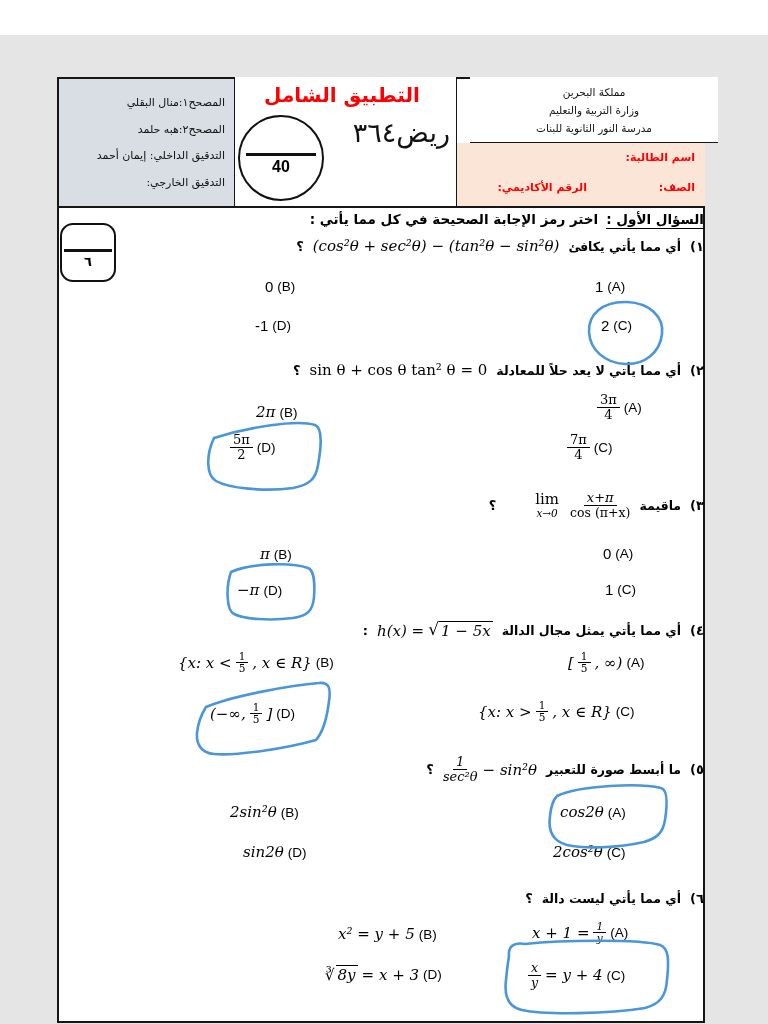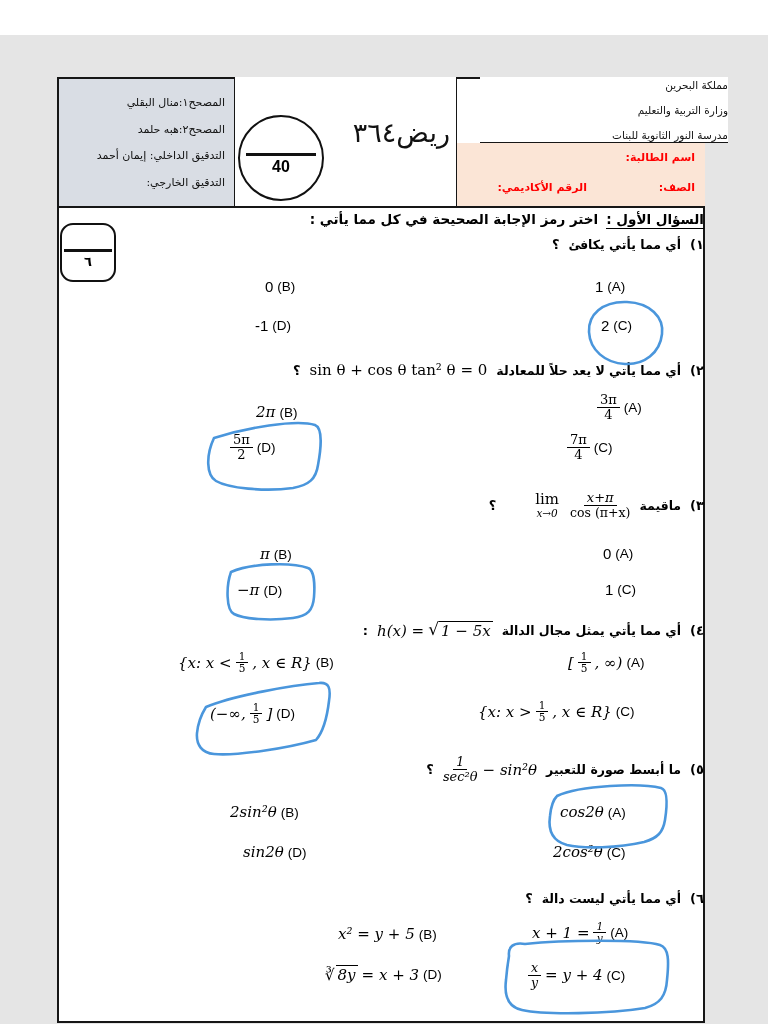--- a/index.html
+++ b/index.html
@@ -18,23 +18,23 @@
   .title-cell{left:235px;top:42px;width:222px;height:131px;background:#fff;
       border-bottom:2px solid #161616;border-right:1.6px solid #161616;}
   .exam-title{position:absolute;top:6px;right:14px;width:200px;text-align:center;
       color:#ff0000;font-weight:bold;font-size:20px;}
   .course-code{position:absolute;top:40px;right:6px;font-size:27px;color:#111;}
   .mark-circle{position:absolute;left:3px;top:38px;width:86px;height:86px;border:2.2px solid #111;
       border-radius:50%;box-sizing:border-box;}
   .mark-circle .bar{position:absolute;left:6px;right:6px;top:44%;height:2.6px;background:#111;}
   .mark-circle .total{position:absolute;left:0;right:0;top:50%;text-align:center;
       font-weight:bold;font-size:16px;font-family:"Liberation Sans",sans-serif;}
-  .ministry-cell{left:480px;top:42px;width:248px;height:66px;background:#fff;
+  .ministry-cell{left:470px;top:42px;width:248px;height:66px;background:#fff;
       border-bottom:1.8px solid #161616;display:flex;flex-direction:column;
-      justify-content:center;align-items:flex-end;gap:13px;}
+      justify-content:center;align-items:center;gap:6px;}
   .ministry-line{font-size:10.5px;color:#111;}
   .student-cell{left:457px;top:108px;width:248px;height:65px;background:#fbe5d6;
       border-bottom:2px solid #161616;direction:rtl;}
   .student-cell .lbl{position:absolute;color:#ff0000;font-weight:bold;font-size:11px;}
   .lbl-name{right:10px;top:8px;}
   .lbl-class{right:10px;top:38px;}
   .lbl-acad{right:118px;top:38px;}
   
   .score-box{position:absolute;left:60px;top:188px;width:56px;height:59px;
       border:2.6px solid #111;border-radius:13px;box-sizing:border-box;background:#fff;}
@@ -76,20 +76,21 @@
   <div class="frame"></div>
 
   <div class="cell graders-cell">
     <div class="grader-line">المصحح١:منال البقلي</div>
     <div class="grader-line">المصحح٢:هبه حلمد</div>
     <div class="grader-line">التدقيق الداخلي: إيمان أحمد</div>
     <div class="grader-line">التدقيق الخارجي:</div>
   </div>
 
   <div class="cell title-cell">
+    <div class="exam-title">التطبيق الشامل</div>
     <div class="course-code">ريض٣٦٤</div>
     <div class="mark-circle">
       <div class="bar"></div>
       <div class="total">40</div>
     </div>
   </div>
 
   <div class="cell ministry-cell">
     <div class="ministry-line">مملكة البحرين</div>
     <div class="ministry-line">وزارة التربية والتعليم</div>
@@ -108,20 +109,21 @@
   </div>
 
   <div class="heading">
     <span class="u">السؤال الأول :</span>
     <span>اختر رمز الإجابة الصحيحة في كل مما يأتي :</span>
   </div>
 
   <div class="stem" style="top:202px;">
     <span class="qnum">١)</span>
     <span class="qtext">أي مما يأتي يكافئ</span>
+    <span class="m-it">(cos²θ + sec²θ) − (tan²θ − sin²θ)</span>
     <span class="qtail">؟</span>
   </div>
   <div class="opt" style="left:595px;top:243px;">
     <span class="m-sans">1</span>
     <span class="letter">(A)</span>
   </div>
   <div class="opt" style="left:265px;top:243px;">
     <span class="m-sans">0</span>
     <span class="letter">(B)</span>
   </div>

